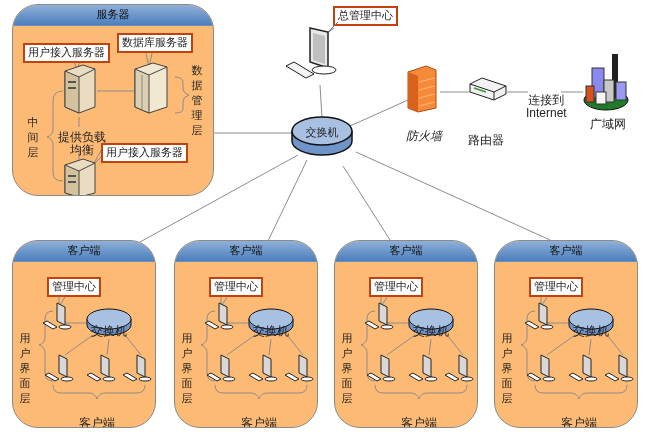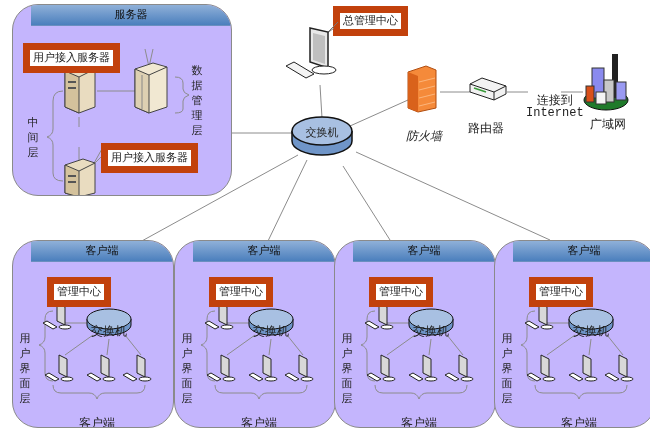--- a/index.html
+++ b/index.html
@@ -1,23 +1,23 @@
 <!DOCTYPE html>
 <html><head>
 <meta charset="utf-8">
 <style>
   html, body { margin:0; padding:0; background:#ffffff; }
   body { width:650px; height:439px; position:relative; overflow:hidden;
          font-family:"DejaVu Serif","Liberation Serif",serif; color:#222; }
   svg.lines { position:absolute; left:0; top:0; width:650px; height:439px; }
-  .panel { position:absolute; border:1px solid #8a8a8a; border-radius:26px; background:#c4b5fd; overflow:hidden;padding-left:18px; }
+  .panel { position:absolute; border:1px solid #8a8a8a; border-radius:26px; background:#fdba74; overflow:hidden; }
   .panel-header { height:20px; background:linear-gradient(#8fb0d8,#4b7fbd); border-bottom:1px solid #6b8fbf;
                   text-align:center; font-size:11px; line-height:20px; color:#111; }
   .abs { position:absolute; }
-  .callout { position:absolute; border:7px solid #c2410c; background:#fff; font-size:11px; padding:1px 3px; white-space:nowrap; line-height:14px; }
+  .callout { position:absolute; border:2px solid #c2410c; background:#fff; font-size:11px; padding:1px 3px; white-space:nowrap; line-height:14px; }
   .label { position:absolute; font-size:12px; white-space:nowrap; line-height:13px;margin-top:12px; }
   .vlabel { position:absolute; font-size:11px; width:12px; line-height:15px; text-align:center; }
   .switch { position:absolute; }
   .switch-text { position:absolute; font-size:11px; width:100%; text-align:center; }
 </style>
 </head>
 <body>
 
 <svg class="lines">
   <g stroke="#8c8c8c" stroke-width="1" fill="none">
@@ -67,21 +67,26 @@
 
     <g>
       <path d="M52 160 L70 154 L82 158 L82 188 L66 192 L52 188 Z" fill="#e9dcc0" stroke="#444"></path>
       <path d="M52 160 L66 166 L66 192 L52 188 Z" fill="#d4c29c" stroke="#444"></path>
       <path d="M66 166 L82 158" stroke="#444"></path>
       <rect x="55" y="170" width="8" height="2" fill="#555"></rect>
       <rect x="55" y="176" width="8" height="2" fill="#555"></rect>
     </g>
   </svg>
   <div class="callout" style="left:10px;top:38px;">用户接入服务器</div>
+  <div class="callout" style="left:104px;top:28px;">数据库服务器</div>
   <div class="callout" style="left:88px;top:138px;">用户接入服务器</div>
+  <div class="label" style="left:44px;top:114px;text-align:center;width:50px;">
+    <div>提供负载</div>
+    <div>均衡</div>
+  </div>
   <div class="vlabel" style="left:14px;top:110px;">
     <div>中</div>
     <div>间</div>
     <div>层</div>
   </div>
   <div class="vlabel" style="left:178px;top:58px;">
     <div>数</div>
     <div>据</div>
     <div>管</div>
     <div>理</div>
@@ -117,25 +122,25 @@
     </g>
 </svg>
 <div class="label" style="left:406px;top:118px;font-style:italic;">防火墙</div>
 
 <svg class="abs" style="left:466px;top:76px;width:44px;height:26px;">
   <path d="M4 8 L16 2 L40 10 L40 18 L28 24 L4 16 Z" fill="#f2f2f2" stroke="#222"></path>
   <path d="M4 8 L28 16 L40 10" fill="none" stroke="#222"></path>
   <line x1="28" y1="16" x2="28" y2="24" stroke="#222"></line>
   <line x1="8" y1="12" x2="20" y2="16" stroke="#3a9a3a" stroke-width="1.5"></line>
 </svg>
-<div class="label" style="left:468px;top:110px;">路由器</div>
+<div class="label" style="left:468px;top:122px;">路由器</div>
 
 <div class="label" style="left:526px;top:82px;text-align:center;">
   <div>连接到</div>
-  <div style="font-family:Liberation Mono, monospace;">Internet</div>
+  <div style="font-family:Liberation Sans, sans-serif;">Internet</div>
 </div>
 
 <svg class="abs" style="left:582px;top:52px;width:50px;height:62px;">
   <ellipse cx="24" cy="48" rx="22" ry="10" fill="#1f7a2a" stroke="#111"></ellipse>
   <rect x="30" y="2" width="6" height="44" fill="#222"></rect>
   <rect x="10" y="16" width="12" height="30" fill="#8a8aee" stroke="#333"></rect>
   <rect x="22" y="28" width="10" height="22" fill="#c8c8c8" stroke="#333"></rect>
   <rect x="4" y="34" width="8" height="16" fill="#d9501a" stroke="#333"></rect>
   <rect x="14" y="40" width="10" height="12" fill="#f4f4f4" stroke="#333"></rect>
   <rect x="34" y="30" width="10" height="18" fill="#9a9af2" stroke="#333"></rect>

